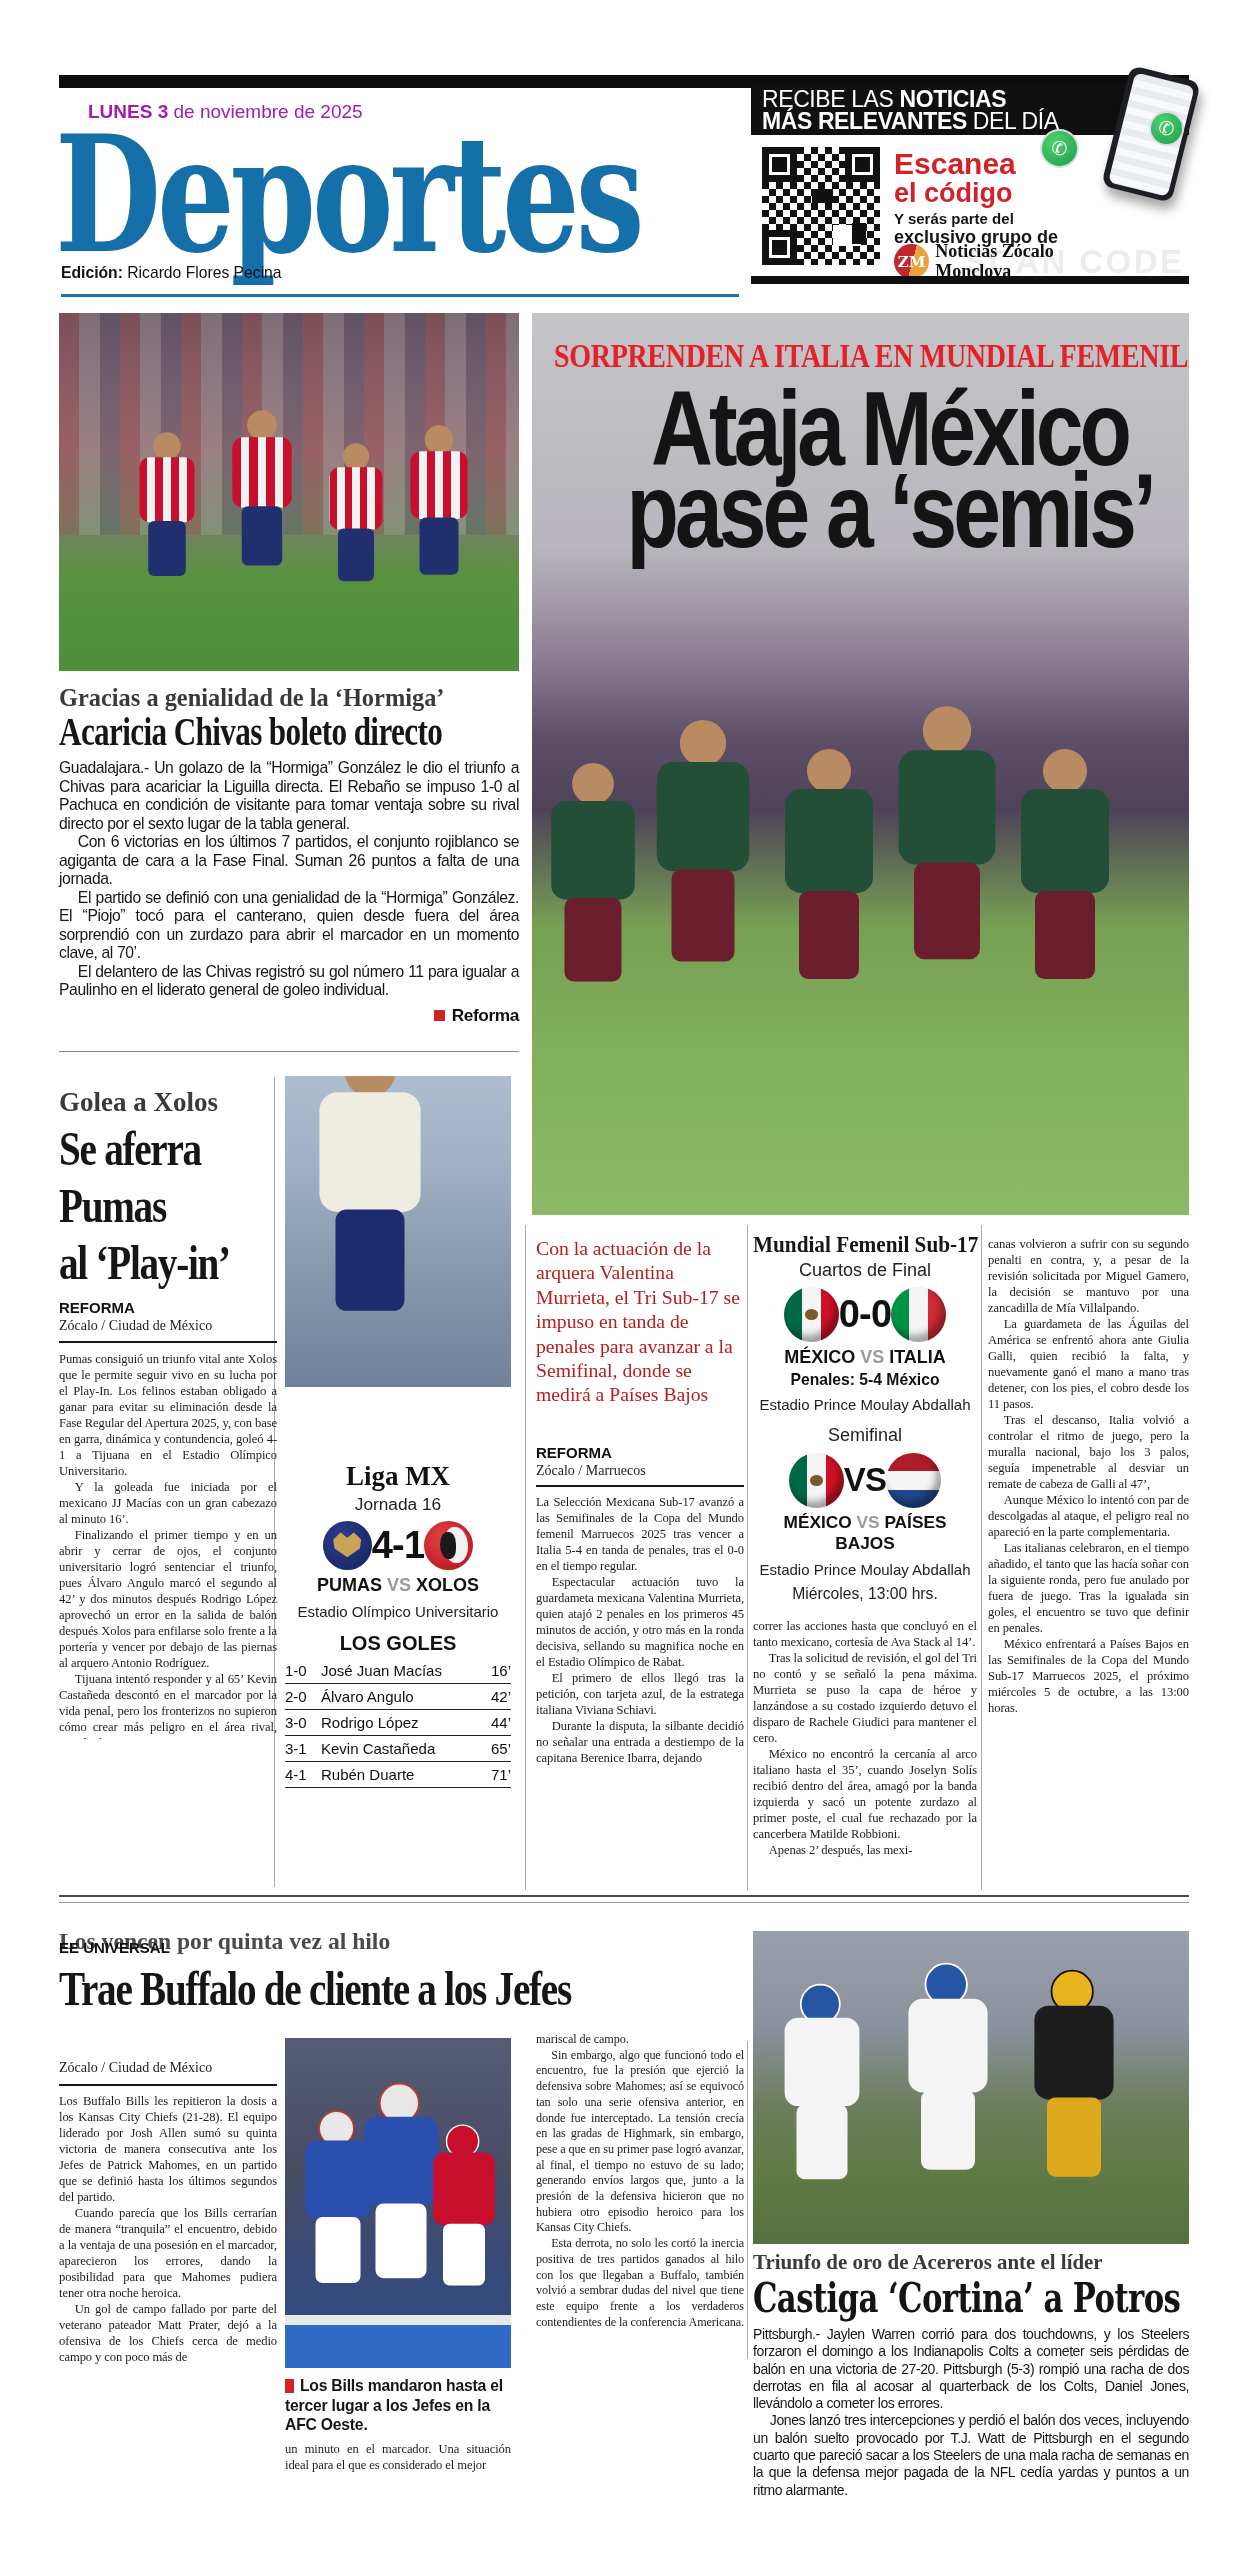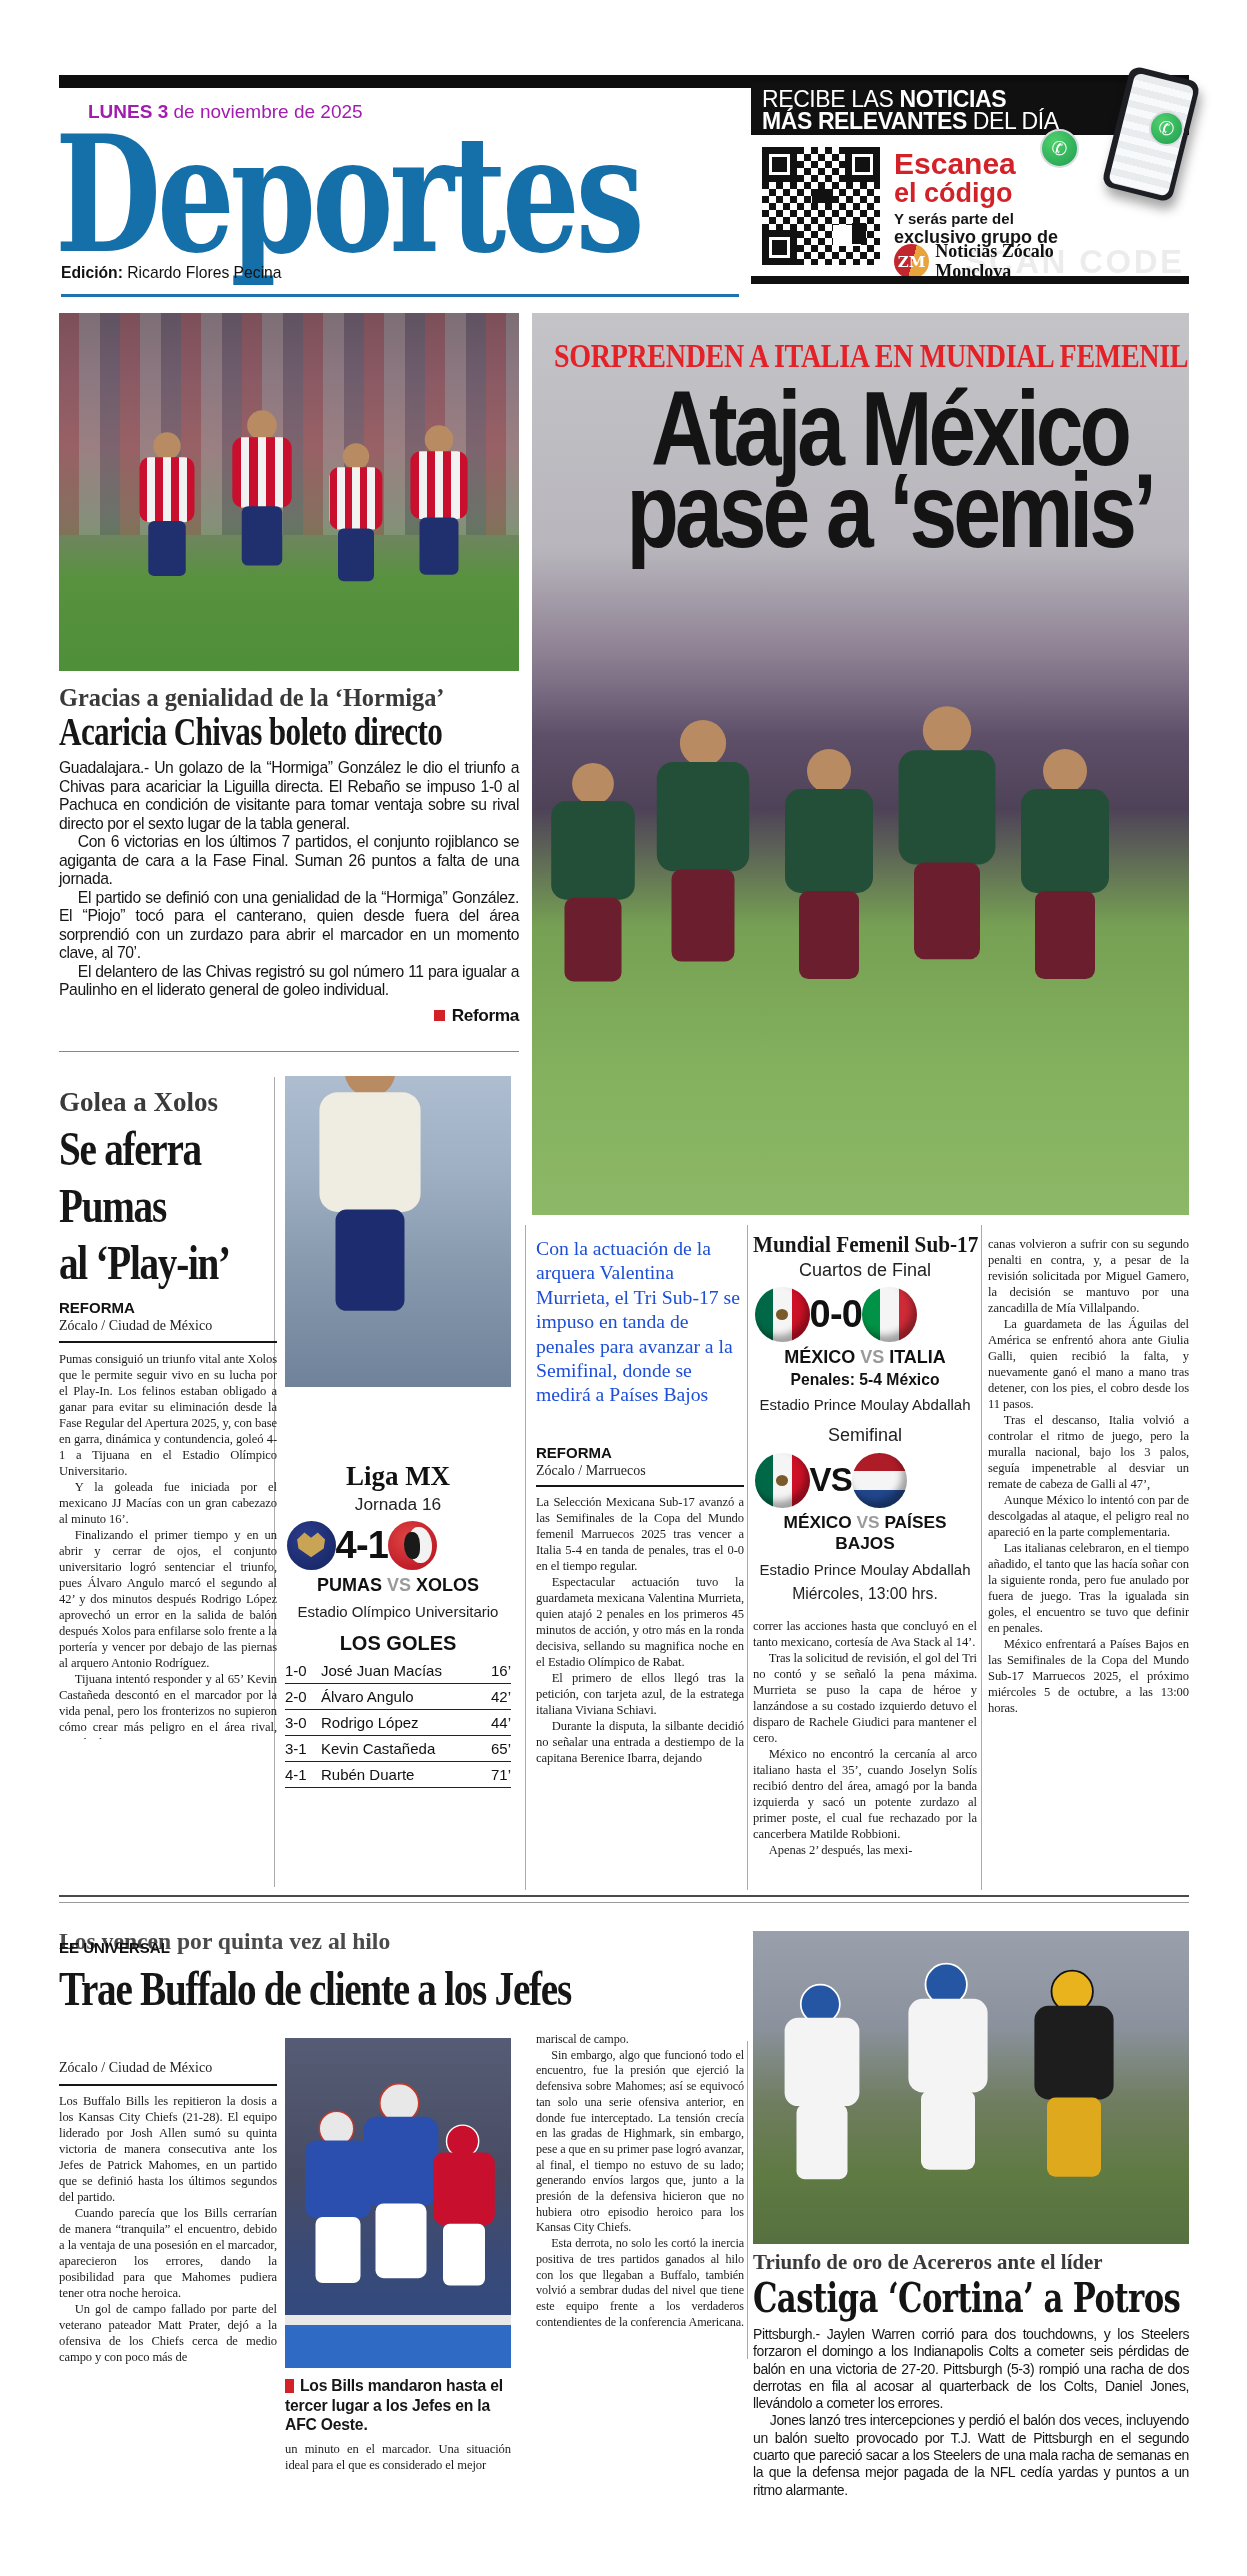--- a/index.html
+++ b/index.html
@@ -102,21 +102,21 @@
   .source{text-align:right;font-weight:700;font-size:17.3px;color:#111}
   .redsq{display:inline-block;width:11px;height:11px;background:#d42127;margin-right:6.3px}
   .caption{font-family:"Liberation Sans",sans-serif;font-weight:700;font-size:15.7px;line-height:19.7px;
            color:#161616;letter-spacing:-0.2px}
   .caption .redsq{width:8.6px;height:14px;vertical-align:-1.6px}
 
   
   .sb{text-align:center}
   .sb .title{font-weight:700;font-size:27px;color:#111}
   .sb .round{font-family:"Liberation Sans",sans-serif;font-size:17.3px;color:#222;margin-top:1.6px}
-  .sb .row{display:flex;align-items:center;justify-content:flex-start;margin-top:6.3px;padding:0 1.6px}
+  .sb .row{display:flex;align-items:center;justify-content:center;margin-top:6.3px;padding:0 1.6px}
   .sb .score{font-family:"Liberation Sans",sans-serif;font-weight:800;font-size:38px;color:#111;letter-spacing:-0.8px}
   .sb .match{font-family:"Liberation Sans",sans-serif;font-weight:800;font-size:18px;color:#111;margin-top:4.7px}
   .sb .match .vs{color:#9a9a9a}
   .sb .venue{font-family:"Liberation Sans",sans-serif;font-size:15px;color:#222;margin-top:7px}
   .sb .pen{font-family:"Liberation Sans",sans-serif;font-weight:700;font-size:15.7px;color:#111;margin-top:3.1px}
   .goles-title{font-family:"Liberation Sans",sans-serif;font-weight:700;font-size:20px;color:#111;text-align:center}
   .grow{display:flex;align-items:center;border-bottom:0.8px solid #222;height:25px;
         font-family:"Liberation Sans",sans-serif;font-size:15px;color:#111}
   .grow .gs{width:36px;text-align:left}
   .grow .gp{flex:1;text-align:left}
@@ -329,21 +329,21 @@
           <span class="gm">65’</span>
         </div>
       <div class="grow">
           <span class="gs">4-1</span>
           <span class="gp">Rubén Duarte</span>
           <span class="gm">71’</span>
         </div>
     </div>
   </div>
 
-  <div class="abs" style="left:536px;top:1236px;width:208px;font-size:19.7px;line-height:24.4px;color:#1d4ed8">Con la actuación de la arquera Valentina Murrieta, el Tri Sub-17 se impuso en tanda de penales para avanzar a la Semifinal, donde se medirá a Países Bajos</div>
+  <div class="abs" style="left:536px;top:1236px;width:208px;font-size:19.7px;line-height:24.4px;color:#b91c1c">Con la actuación de la arquera Valentina Murrieta, el Tri Sub-17 se impuso en tanda de penales para avanzar a la Semifinal, donde se medirá a Países Bajos</div>
   <div class="abs byline" style="left:536px;top:1444px">REFORMA</div>
   <div class="abs dl" style="left:536px;top:1463px">Zócalo / Marruecos</div>
   <div class="abs bl-rule" style="left:536px;top:1485px;width:208px"></div>
   <div class="abs body-serif clip" style="left:536px;top:1494px;width:208px;height:393px">
     <p class="first">La Selección Mexicana Sub-17 avanzó a las Semifinales de la Copa del Mundo femenil Marruecos 2025 tras vencer a Italia 5-4 en tanda de penales, tras el 0-0 en el tiempo regular.</p>
     <p>Espectacular actuación tuvo la guardameta mexicana Valentina Murrieta, quien atajó 2 penales en los primeros 45 minutos de acción, y otro más en la ronda decisiva, sellando su magnifica noche en el Estadio Olímpico de Rabat.</p>
     <p>El primero de ellos llegó tras la petición, con tarjeta azul, de la estratega italiana Viviana Schiavi.</p>
     <p>Durante la disputa, la silbante decidió no señalar una entrada a destiempo de la capitana Berenice Ibarra, dejando</p>
   </div>
 

